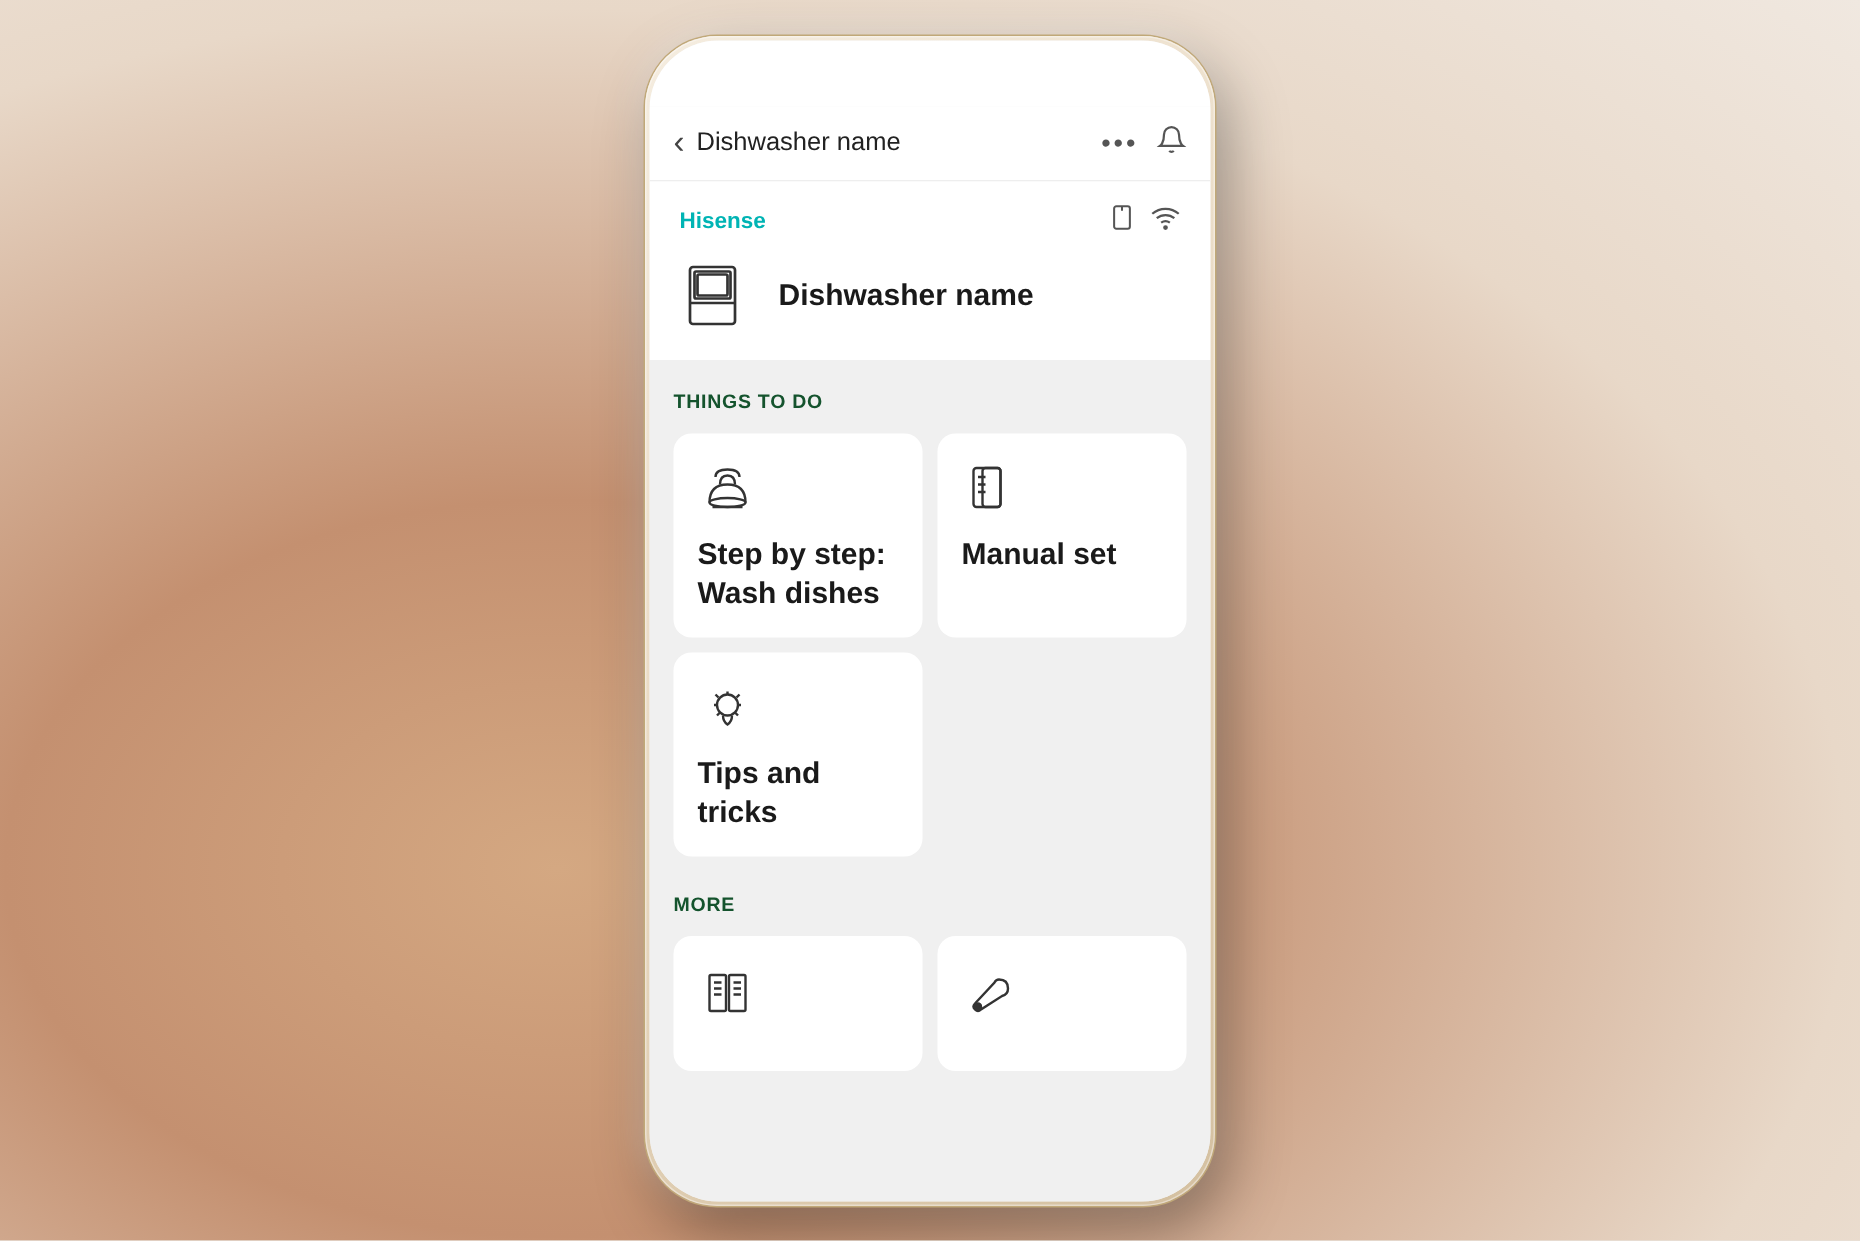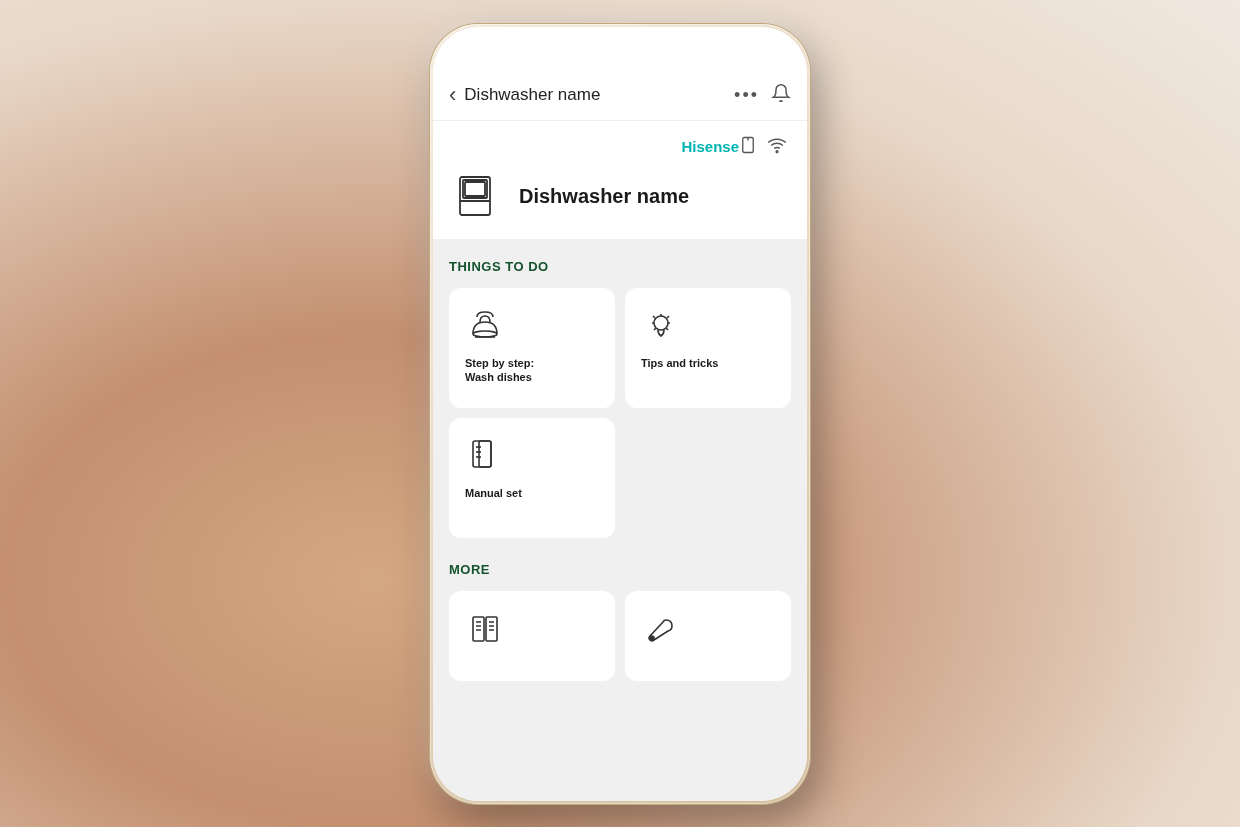--- a/index.html
+++ b/index.html
@@ -98,21 +98,21 @@
       background: #fff;
       padding: 14px 20px 16px;
       display: flex;
       flex-direction: column;
       flex-shrink: 0;
     }
 
     .brand-row {
       display: flex;
       align-items: center;
-      justify-content: flex-end;
+      justify-content: space-between;
       margin-bottom: 12px;
     }
 
     .brand-name {
       font-size: 15px;
       font-weight: 600;
       color: #00b4b4;
     }
 
     .brand-icons {
@@ -177,21 +177,21 @@
 
     .card-icon {
       width: 40px;
       height: 40px;
       display: flex;
       align-items: center;
       justify-content: center;
     }
 
     .card-label {
-      font-size: 11px;
+      font-size: 20px;
       font-weight: 600;
       color: #1a1a1a;
       line-height: 1.3;
     }
 
     .card-top-row {
       display: flex;
       align-items: flex-start;
       justify-content: space-between;
     }
@@ -297,47 +297,47 @@
                 <path d="M10 9 Q10 4 18 4 Q26 4 26 9"></path>
                 <line x1="8" y1="29" x2="28" y2="29"></line>
               </svg>
             </div>
             <div class="card-label">Step by step:<br>Wash dishes</div>
           </div>
 
           <div class="card">
             <div class="card-icon">
               <svg width="34" height="34" viewBox="0 0 34 34" fill="none" stroke="#333" stroke-width="1.6">
+                <rect x="5" y="2" width="18" height="26" rx="2"></rect>
+                <rect x="11" y="2" width="12" height="26" rx="2"></rect>
+                <line x1="8" y1="8" x2="13" y2="8"></line>
+                <line x1="8" y1="13" x2="13" y2="13"></line>
+                <line x1="8" y1="18" x2="13" y2="18"></line>
+              </svg>
+            </div>
+            <div class="card-label">Manual set</div>
+          </div>
+
+          <div class="card">
+            <div class="card-icon">
+              <svg width="34" height="34" viewBox="0 0 34 34" fill="none" stroke="#333" stroke-width="1.6">
                 <circle cx="17" cy="14" r="7"></circle>
                 <path d="M14 21 Q14 25 17 27 Q20 25 20 21"></path>
                 <line x1="11" y1="9" x2="9" y2="7"></line>
                 <line x1="17" y1="7" x2="17" y2="5"></line>
                 <line x1="23" y1="9" x2="25" y2="7"></line>
                 <line x1="10" y1="14" x2="8" y2="14"></line>
                 <line x1="24" y1="14" x2="26" y2="14"></line>
                 <line x1="12" y1="19" x2="10" y2="21"></line>
                 <line x1="22" y1="19" x2="24" y2="21"></line>
               </svg>
             </div>
             <div class="card-label">Tips and tricks</div>
           </div>
 
-          <div class="card">
-            <div class="card-icon">
-              <svg width="34" height="34" viewBox="0 0 34 34" fill="none" stroke="#333" stroke-width="1.6">
-                <rect x="5" y="2" width="18" height="26" rx="2"></rect>
-                <rect x="11" y="2" width="12" height="26" rx="2"></rect>
-                <line x1="8" y1="8" x2="13" y2="8"></line>
-                <line x1="8" y1="13" x2="13" y2="13"></line>
-                <line x1="8" y1="18" x2="13" y2="18"></line>
-              </svg>
-            </div>
-            <div class="card-label">Manual set</div>
-          </div>
-
 
         </div>
       </div>
 
       <div class="more-section">
         <div class="section-title">MORE</div>
         <div class="cards-grid">
 
           <div class="card" style="min-height:90px;">
             <div class="card-icon">

